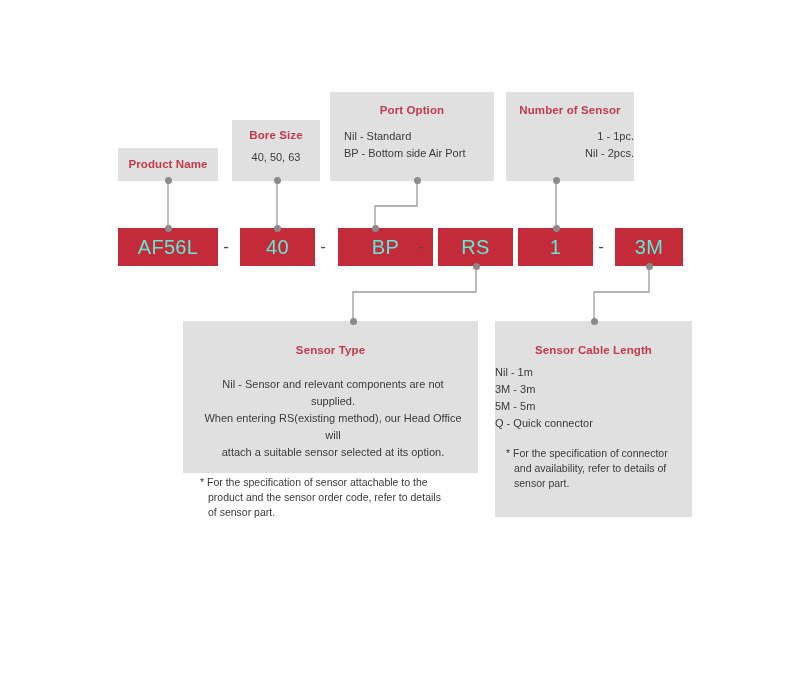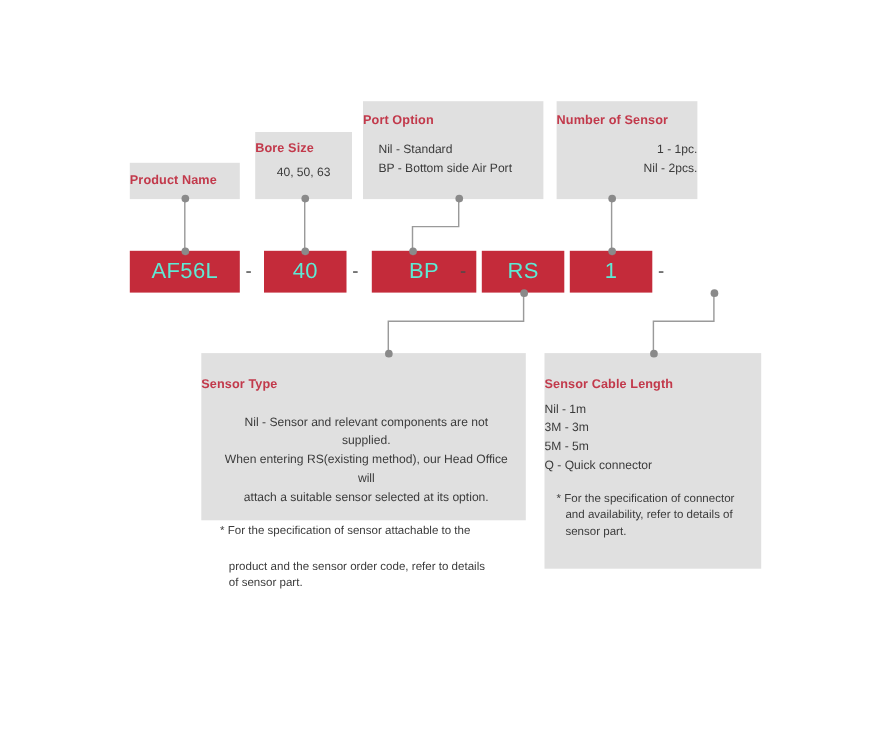--- a/index.html
+++ b/index.html
@@ -34,20 +34,21 @@
   .callout {
     position: absolute;
     background: #e0e0e0;
     z-index: 2;
     box-sizing: border-box;
   }
   .callout-title {
     color: #c2394b;
     font-size: 11.5px;
     font-weight: bold;
+    text-align: center;
     letter-spacing: 0.1px;
   }
   .callout-body {
     color: #3b3b3b;
     font-size: 11px;
     line-height: 17px;
   }
   .callout-note {
     color: #3b3b3b;
     font-size: 10.5px;
@@ -209,34 +210,35 @@
   <div class="dash d-2">-</div>
 
   <div class="code-box b-bp">BP</div>
   <div class="dash d-3">-</div>
 
   <div class="code-box b-rs">RS</div>
 
   <div class="code-box b-1">1</div>
   <div class="dash d-4">-</div>
 
+  <div class="code-box b-3m">3M</div>
 
   <div class="callout c-sensor-type">
     <div class="callout-title">Sensor Type</div>
     <div class="callout-body">
       <div>Nil - Sensor and relevant components are not supplied.</div>
       <div>When entering RS(existing method), our Head Office will</div>
       <div>attach a suitable sensor selected at its option.</div>
     </div>
     <div class="callout-note">
       <div>
         <span class="note-star">*</span>
         <span class="note-text">For the specification of sensor attachable to the</span>
       </div>
-      <div style="padding-left:8px;margin-top:18px;">product and the sensor order code, refer to details</div>
+      <div style="padding-left:8px;">product and the sensor order code, refer to details</div>
       <div style="padding-left:8px;">of sensor part.</div>
     </div>
   </div>
 
   <div class="callout c-cable">
     <div class="callout-title">Sensor Cable Length</div>
     <div class="callout-body">
       <div>Nil - 1m</div>
       <div>3M - 3m</div>
       <div>5M - 5m</div>

